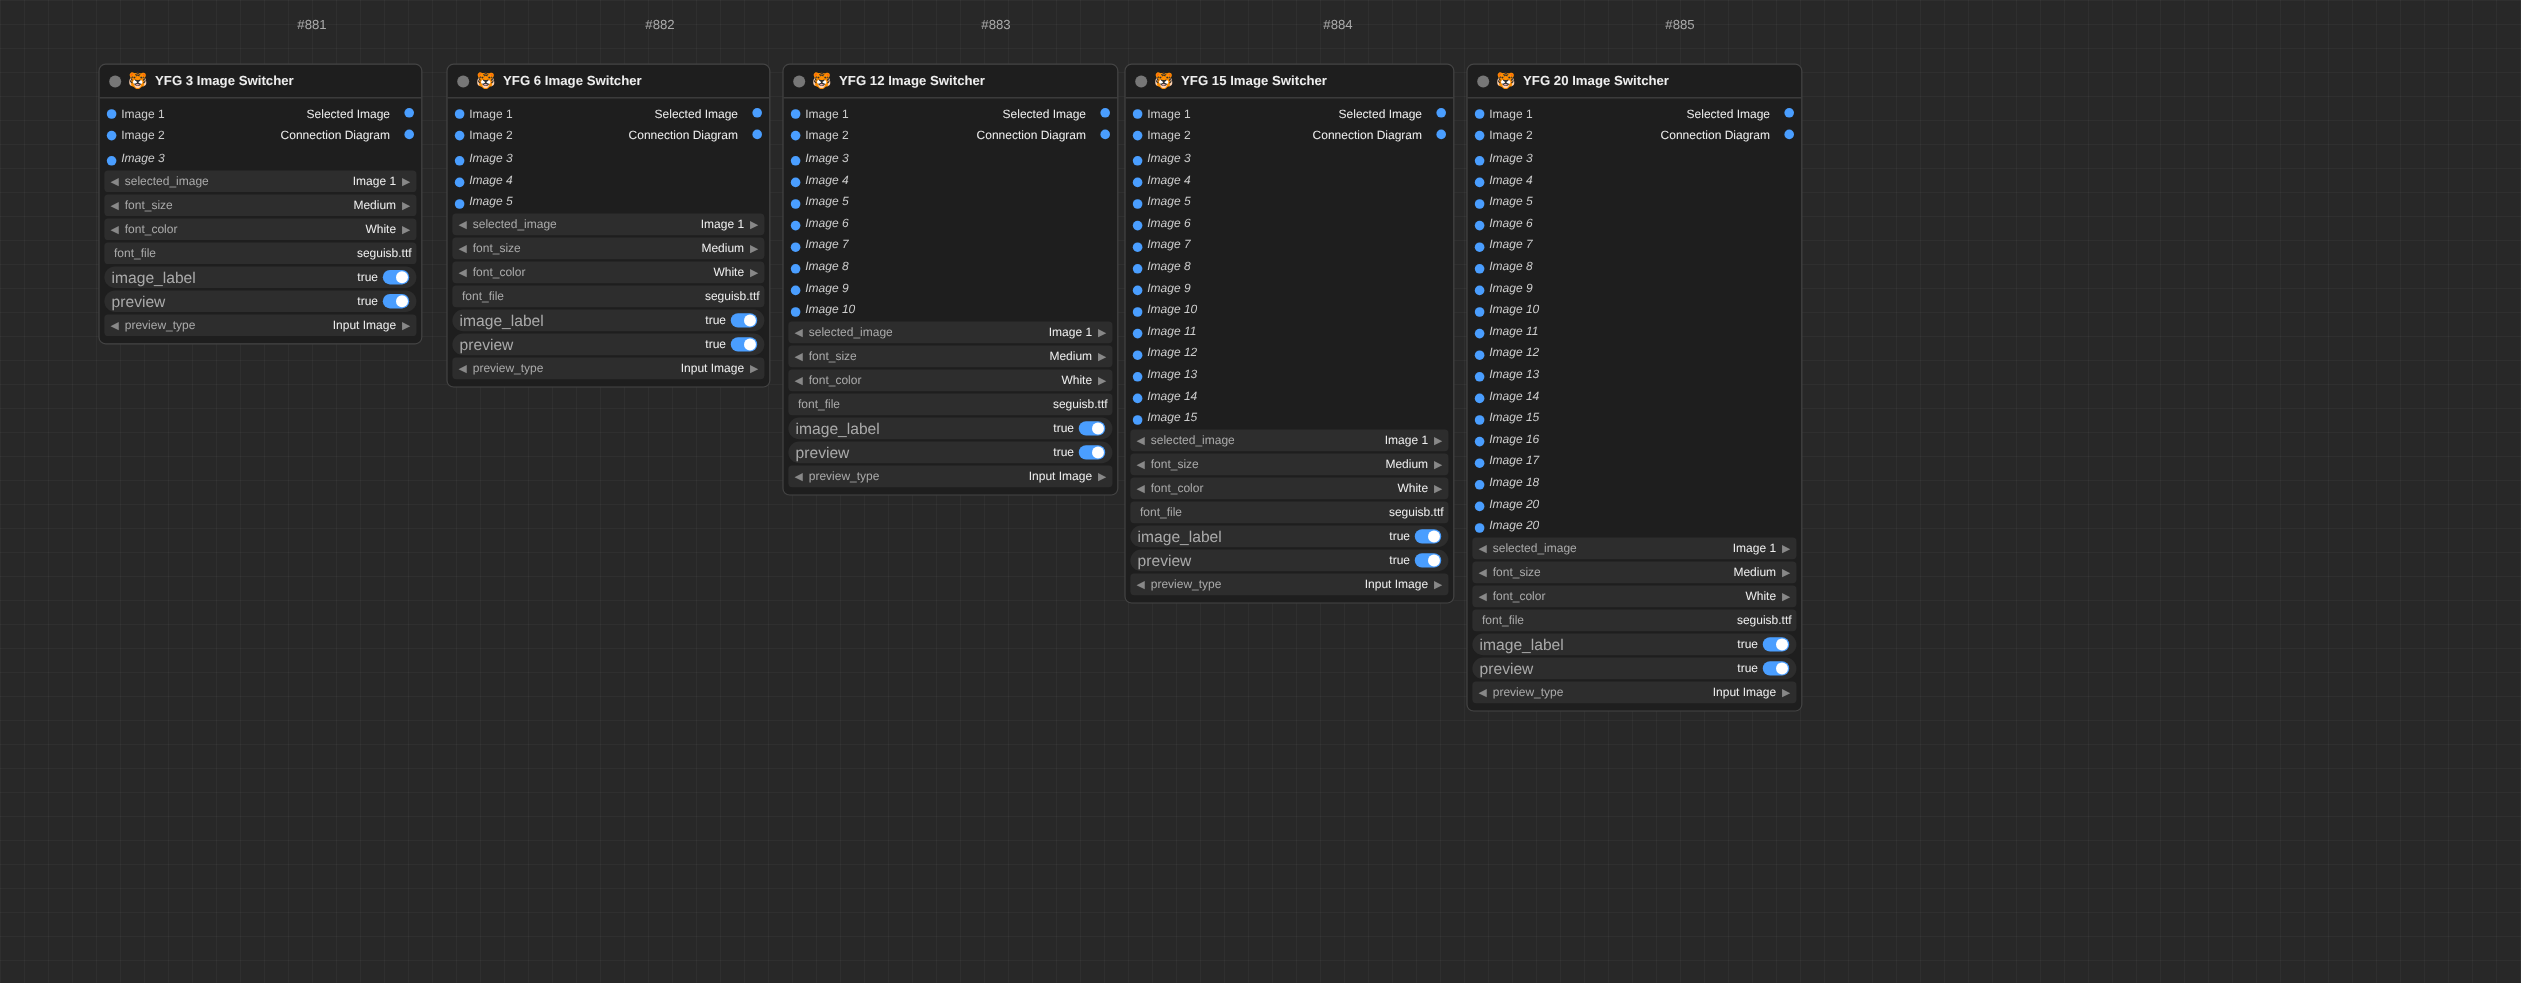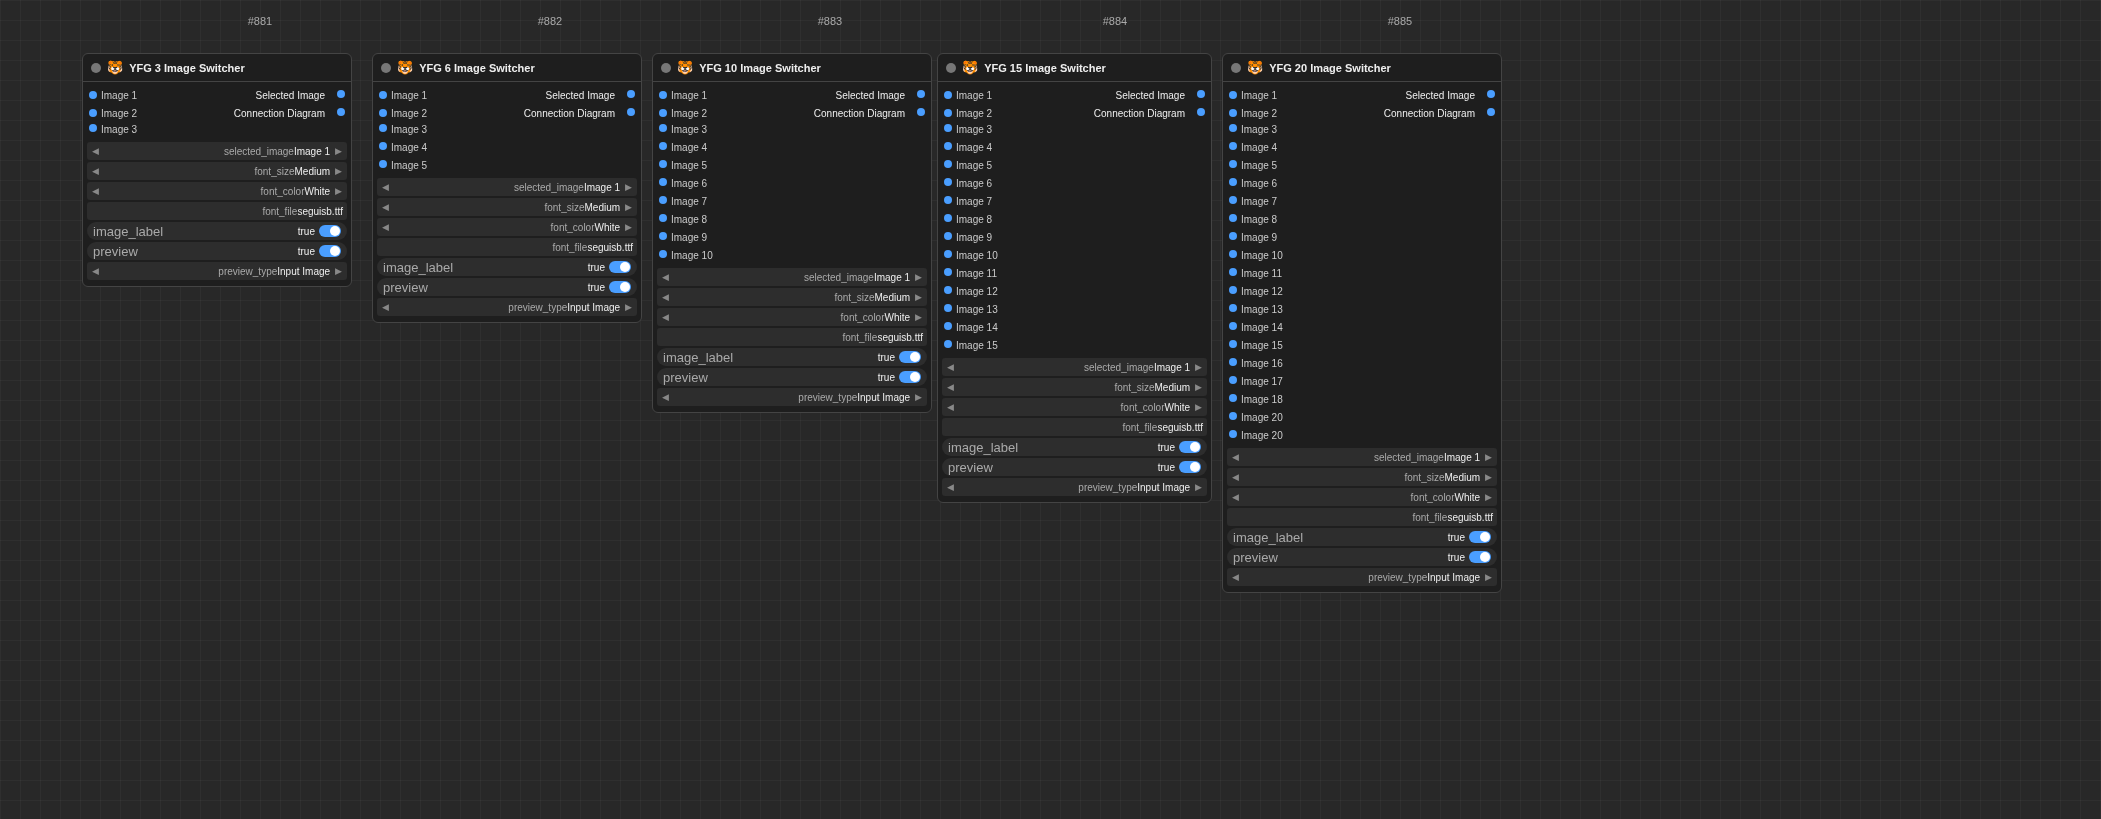--- a/index.html
+++ b/index.html
@@ -59,23 +59,24 @@
     .node-title {
       color: #eee;
       font-size: 11px;
       font-weight: bold;
     }
     .node-body {
       padding: 4px 0;
     }
     .port-row {
       display: flex;
-      align-items: flex-start;
+      align-items: flex-end;
       padding: 2px 6px;
       min-height: 18px;
+      font-style: italic;
     }
     .port-dot {
       width: 8px;
       height: 8px;
       border-radius: 50%;
       background: #4a9eff;
       flex-shrink: 0;
       margin-right: 4px;
     }
     .port-dot-right {
@@ -115,21 +116,20 @@
       color: #888;
       font-size: 9px;
       cursor: pointer;
       padding: 0 3px;
     }
     .param-label {
       color: #aaa;
       font-size: 10px;
       flex: 1;
       padding-left: 2px;
-      text-align: right;
     }
     .param-value {
       color: #eee;
       font-size: 10px;
       margin-right: 2px;
     }
     .toggle-row {
       display: flex;
       align-items: center;
       margin: 2px 4px;
@@ -340,21 +340,21 @@
         <span class="param-value">Input Image</span>
         <span class="param-arrow-right">▶</span>
       </div>
     </div>
   </div>
 
   <div class="node" style="left: 652px; top: 53px; width: 280px;">
     <div class="node-header">
       <div class="node-dot"></div>
       <span class="node-icon">🐯</span>
-      <span class="node-title">YFG 10 Image Switcher</span>
+      <span class="node-title">YFG 12 Image Switcher</span>
     </div>
     <div class="node-body">
       <div class="two-col-ports">
         <div class="left">
             <div class="port-dot"></div>
             <span class="port-label">Image 1</span>
           </div>
         <div class="right">
             <span class="port-value">Selected Image</span>
             <div class="port-dot-right"></div>

